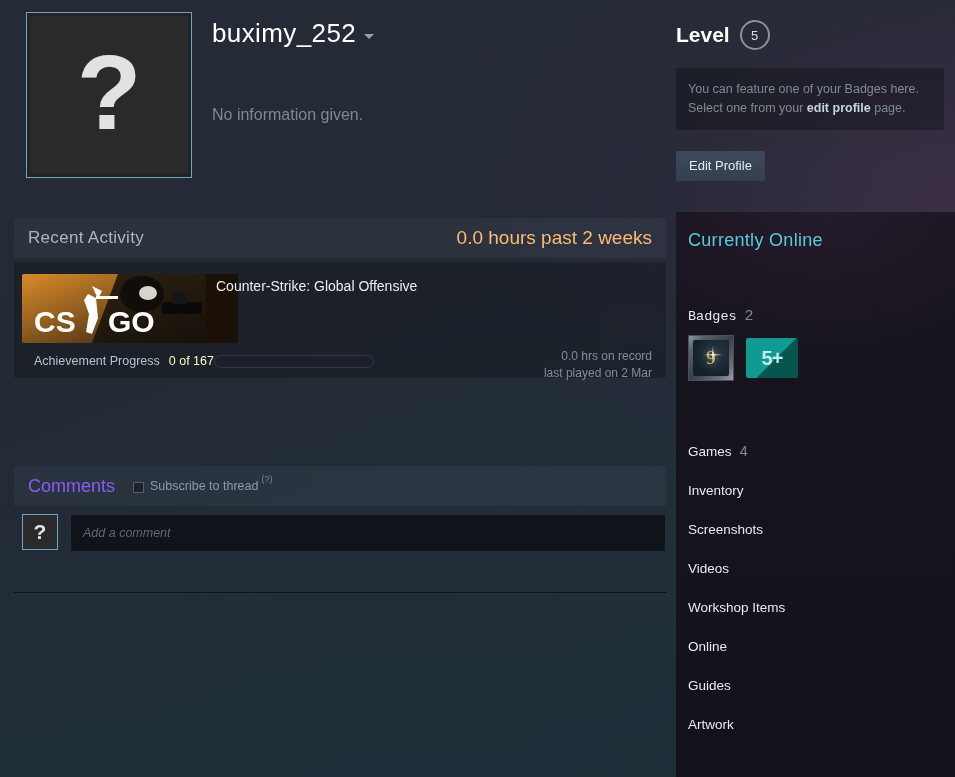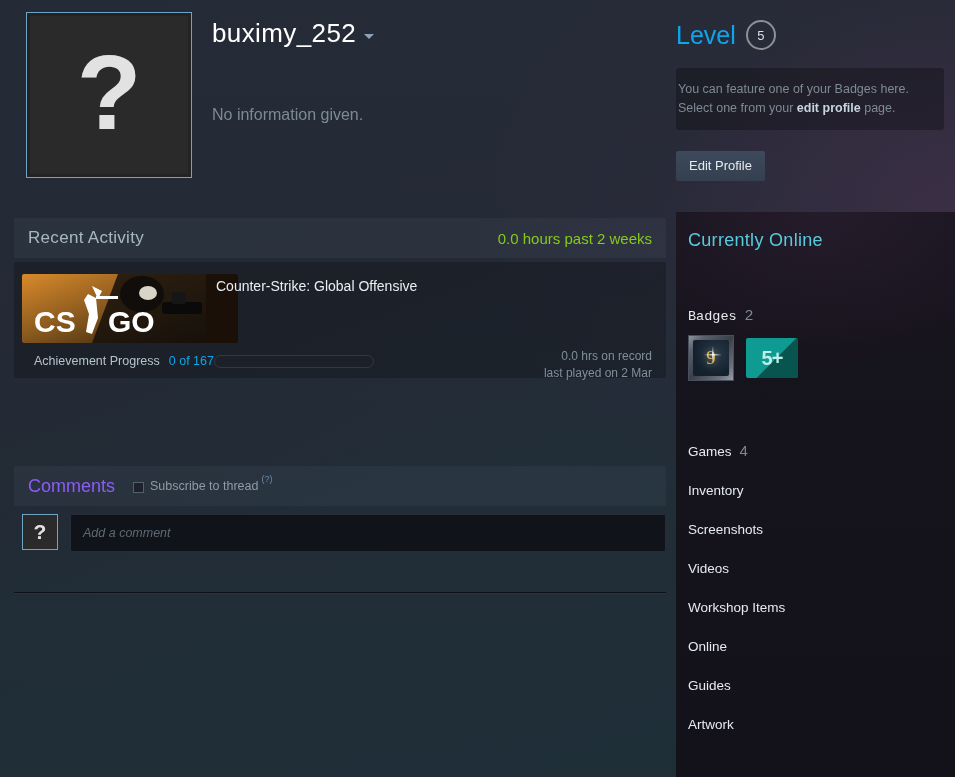--- a/index.html
+++ b/index.html
@@ -66,35 +66,35 @@
   }
   .persona-summary {
     position: absolute; left: 212px; top: 106px;
     font-size: 16px; color: #7b8a96;
   }
 
   
   .level-row { position: absolute; left: 676px; top: 20px; }
   .level-label {
     display: inline-block; vertical-align: middle;
-    font-size: 25px; font-weight: 400; color: #0ea5e9;
+    font-size: 21px; font-weight: 700; color: #ffffff;
   }
   .level-circle {
     display: inline-block; vertical-align: middle;
     margin-left: 10px;
     width: 30px; height: 30px; border-radius: 50%;
     border: 2px solid #8d9196;
     box-sizing: border-box;
     text-align: center; line-height: 27px;
     font-size: 13px; color: #d8dde2;
   }
   .feature-box {
     position: absolute; left: 676px; top: 68px;
     width: 268px; box-sizing: border-box;
-    padding: 12px 14px 12px 2px;
+    padding: 12px 14px 12px 12px;
     background: rgba(0,0,0,0.28);
     border-radius: 3px;
     font-size: 12.5px; line-height: 19px;
     color: #7e8a94;
   }
   .feature-box a { color: #c7d5e0; text-decoration: none; font-weight: 600; }
   .edit-profile-btn {
     position: absolute; left: 676px; top: 151px;
     padding: 7px 13px 8px 13px;
     background: linear-gradient(to bottom, #3d4a5c 0%, #34404f 100%);
@@ -111,21 +111,21 @@
     background: rgba(103,128,147,0.10);
     border-radius: 2px 2px 0 0;
     display: flex; align-items: center;
     padding: 0 14px;
   }
   .section-head .title {
     font-size: 17px; font-weight: 300; color: #a7b8c4; letter-spacing: .3px;
   }
   .section-head .right {
     margin-left: auto;
-    font-size: 15px; font-weight: 300; color: #84cc16;
+    font-size: 19px; font-weight: 300; color: #fdba74;
   }
 
   .game-card {
     margin-top: 4px;
     background: rgba(0,0,0,0.22);
     border-radius: 2px;
     padding: 12px 14px 12px 8px;
     position: relative;
     min-height: 116px;
     box-sizing: border-box;
@@ -144,21 +144,21 @@
   .game-stats {
     position: absolute; right: 14px; top: 86px;
     text-align: right;
     font-size: 12px; color: #808f9b; line-height: 17px;
   }
   .ach-row {
     position: absolute; left: 20px; bottom: 10px;
     display: flex; align-items: center;
   }
   .ach-label { font-size: 12.5px; color: #b5c3cd; margin-right: 9px; }
-  .ach-count { font-size: 12.5px; color: #0ea5e9; }
+  .ach-count { font-size: 12.5px; color: #fef9c3; }
   .ach-bar {
     width: 160px; height: 13px;
     background: #1c2029;
     border: 1px solid #32384a;
     border-radius: 7px;
     box-sizing: border-box;
     overflow: hidden;
   }
   .ach-fill { height: 100%; background: #5a7fa0; width: 0%; }
 

